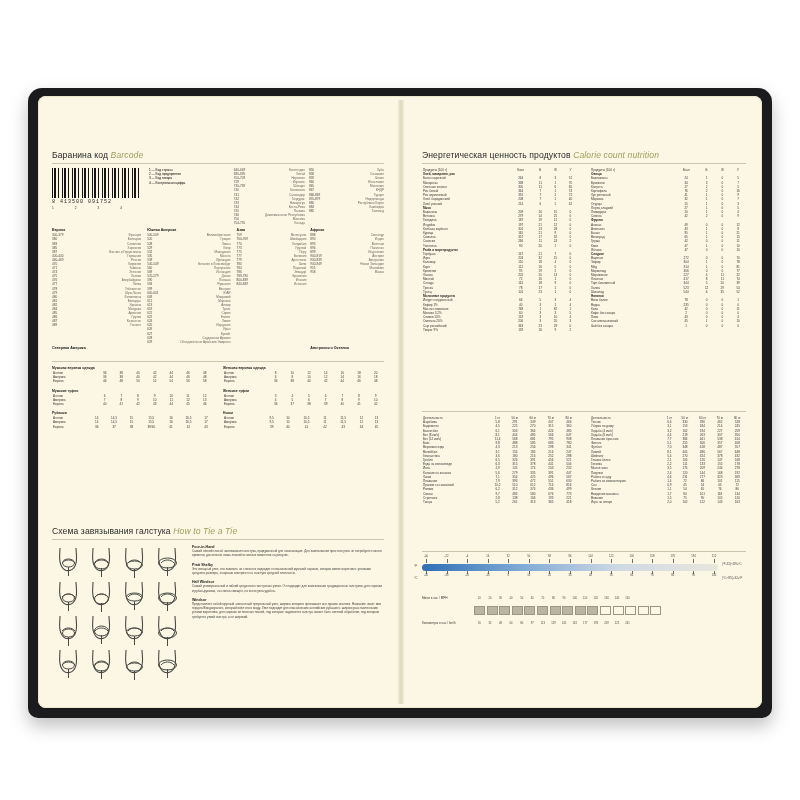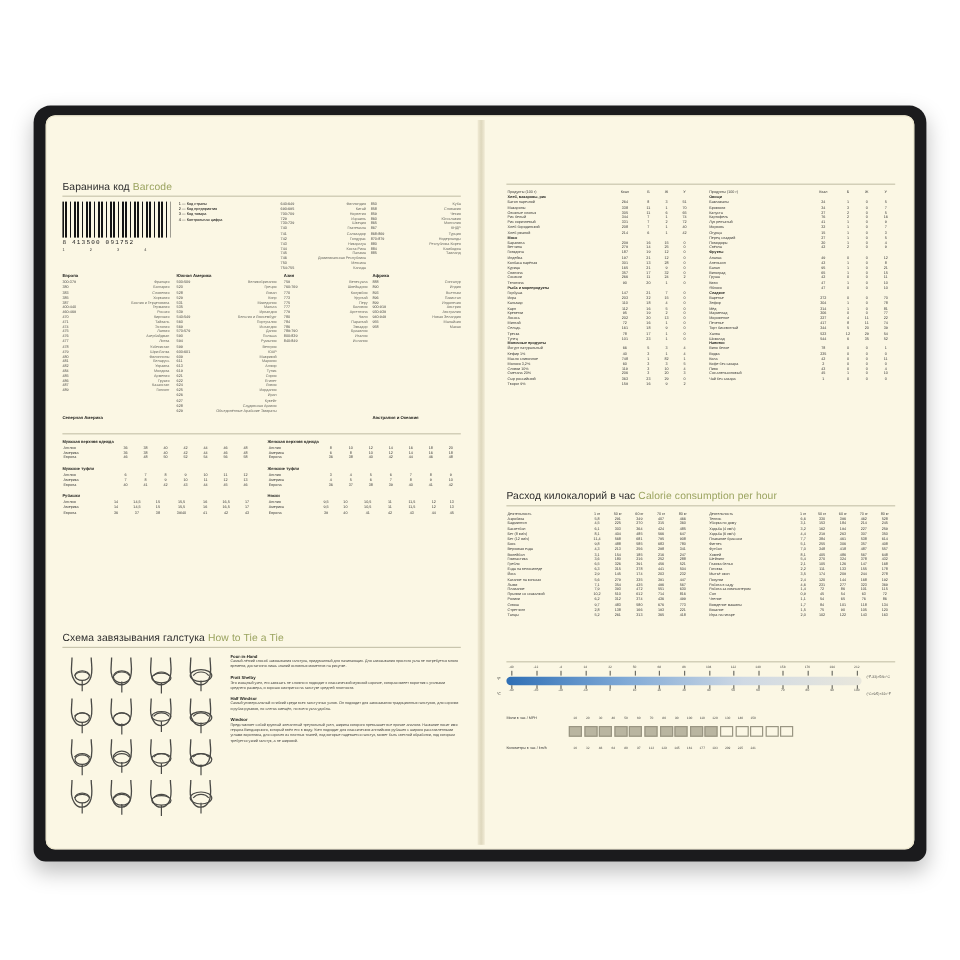--- a/index.html
+++ b/index.html
@@ -22,21 +22,21 @@
     background:linear-gradient(to right,#efe9d2,#d9d2b6,#efe9d2);
     opacity:.85;
   }
   .pagehalf{position:absolute;top:96px;height:612px;}
   .left{left:38px;width:360px;}
   .right{left:404px;width:358px;}
 
   
   .sec{position:absolute;}
   .sec-title{font-size:8.6px;color:#2b2b2b;letter-spacing:.1px;white-space:nowrap;}
-  .sec-title .en{color:#9aa35f;}
+  .sec-title .en{color:#9aa35f;font-style:italic;}
   .rule{height:1px;background:#c9c5ad;margin-top:3px;}
   .grp{font-size:3.6px;font-weight:bold;color:#23231f;margin-bottom:1px;}
   .row{display:flex;}
   .col{flex:1;}
 
   
   .barcode-box{width:92px;}
   .bars{height:30px;width:90px;background:
      repeating-linear-gradient(to right,#141414 0 1px,transparent 1px 2px,#141414 2px 4px,transparent 4px 6px,#141414 6px 7px,transparent 7px 10px);
      }
@@ -926,20 +926,24 @@
    </div>
           </div>
       </div>
     </div>
 
   </div>
 
   <div class="pagehalf right">
 
     <div class="sec" style="left:18px;top:54px;width:324px;">
+      <div class="sec-title">
+        <span>Энергетическая ценность продуктов</span>
+        <span class="en">Calorie count nutrition</span>
+      </div>
       <div class="rule"></div>
       <div class="row" style="margin-top:4px;">
         <div style="width:156px;margin-right:12px;" id="cal-left">
             <table>
     <tbody>
                 <tr class="hd">
                   <th class="l">Продукты (100 г)</th>
                   <th class="">Ккал</th>
                   <th class="">Б</th>
                   <th class="">Ж</th>
@@ -1451,24 +1455,20 @@
                   <td class="">0</td>
                   <td class="">0</td>
                 </tr>
               </tbody>
             </table>
           </div>
       </div>
     </div>
 
     <div class="sec" style="left:18px;top:312px;width:324px;">
-      <div class="sec-title">
-        <span>Расход килокалорий в час</span>
-        <span class="en">Calorie consumption per hour</span>
-      </div>
       <div class="rule"></div>
       <div class="row" style="margin-top:4px;">
         <div style="width:156px;margin-right:12px;" id="cons-left">
             <table>
     <tbody>
                 <tr class="hd">
                   <th class="l">Деятельность</th>
                   <th class="">1 кг</th>
                   <th class="">50 кг</th>
                   <th class="">60 кг</th>

